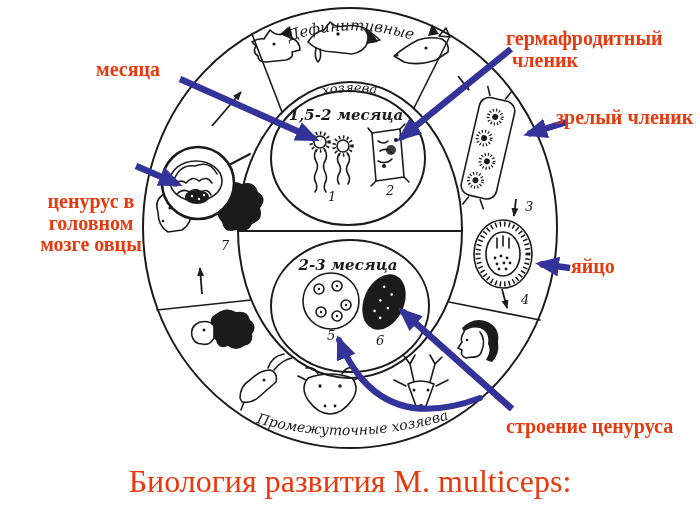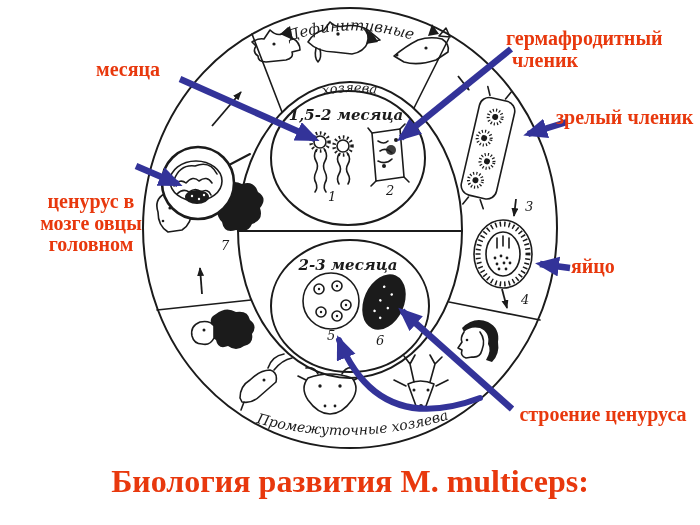--- a/index.html
+++ b/index.html
@@ -15,21 +15,21 @@
   .blue{fill:none;stroke:var(--arrow);stroke-width:6.5;marker-end:url(#mBlue);stroke-linecap:butt;}
   .bluec{fill:none;stroke:var(--arrow);stroke-width:6;marker-end:url(#mBlue);stroke-linecap:round;}
   #mBlue path{fill:var(--arrow);}
   #mBlack path{fill:var(--ink);}
   .hand{font-family:"DejaVu Serif",serif;font-style:italic;fill:var(--ink);}
   .num{font-family:"DejaVu Serif",serif;font-style:italic;font-size:13px;fill:var(--ink);}
   .callout{position:absolute;color:var(--label);font-weight:bold;font-size:20px;line-height:1.08;
            font-family:"Liberation Serif",serif;}
   .center{text-align:center;}
   #title{position:absolute;left:0;top:463px;width:700px;text-align:center;color:var(--label);
-         font-size:32px;font-weight:bold;font-family:"Liberation Serif",serif;}
+         font-size:32px;font-weight:normal;font-family:"Liberation Serif",serif;}
 </style>
 </head>
 <body>
 
 <div id="stage">
 
 <svg width="700" height="525" viewBox="0 0 700 525" xmlns="http://www.w3.org/2000/svg">
   <defs>
     <marker id="mBlack" markerUnits="userSpaceOnUse" markerWidth="11" markerHeight="9" refX="8" refY="3.5" orient="auto">
           <path d="M0 0 L9 3.5 L0 7 Z"></path>
@@ -237,32 +237,32 @@
   <line x1="570" y1="268" x2="540" y2="264" class="blue"></line>
   <line x1="512" y1="409" x2="402" y2="311" class="blue"></line>
   <path d="M 480 398 Q 378 436 339 340" class="bluec"></path>
 </svg>
 
 <div class="callout center" style="left:74px;top:59px;width:108px;">
   <div>месяца</div>
 </div>
 <div class="callout center" style="left:30px;top:143px;width:122px;margin-top:48px;">
   <div>ценурус в</div>
+  <div>головном</div>
   <div>мозге овцы</div>
-  <div>головном</div>
 </div>
 <div class="callout" style="left:556px;top:107px;width:144px;">
   <div>зрелый членик</div>
 </div>
 <div class="callout" style="left:506px;top:28px;width:190px;">
   <div>гермафродитный</div>
   <div style="padding-left:6px;">членик</div>
 </div>
 <div class="callout" style="left:571px;top:256px;width:100px;">
   <div>яйцо</div>
 </div>
-<div class="callout" style="left:506px;top:404px;width:194px;text-align:center;">
+<div class="callout" style="left:506px;top:416px;width:194px;">
   <div>строение ценуруса</div>
 </div>
 
 <div id="title">Биология развития M. multiceps:</div>
 
 </div>
 
 </body></html>

